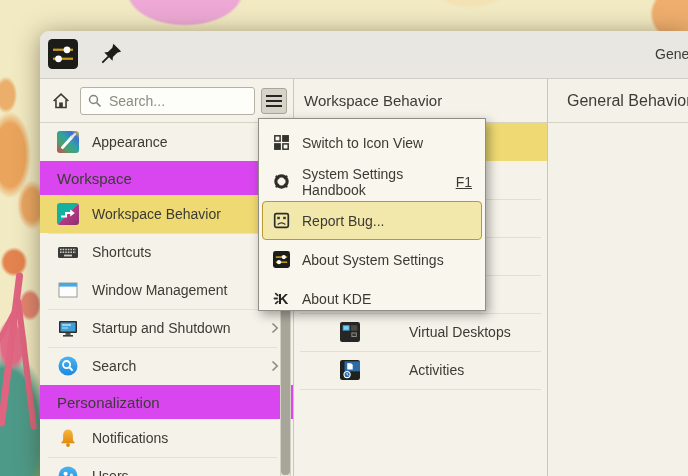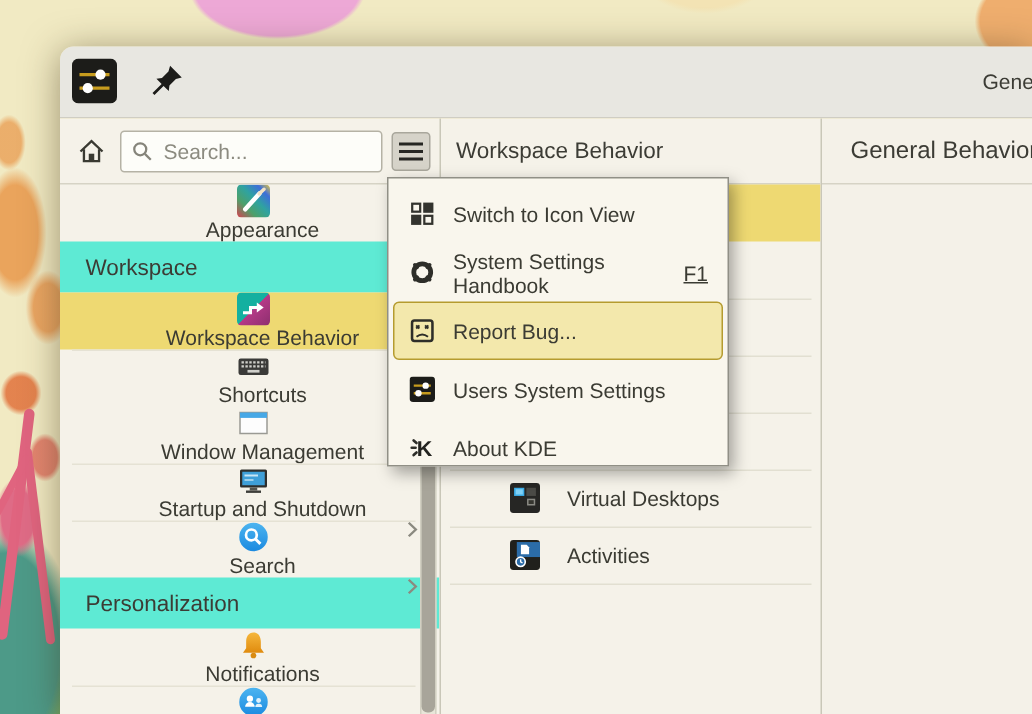--- a/index.html
+++ b/index.html
@@ -51,41 +51,41 @@
   .searchwrap{position:relative;flex:1;margin:0 6px;}
   .searchwrap input{width:100%;height:28px;box-sizing:border-box;
      background:#fdfdf9;border:1px solid #b5b2a5;border-radius:3px;
      padding:0 6px 0 28px;font-family:"Liberation Sans",sans-serif;
      font-size:14px;color:#15803d;outline:none;}
   .searchwrap input::placeholder{color:#8c8b80;}
   .searchglyph{position:absolute;left:7px;top:6px;width:16px;height:16px;pointer-events:none;}
   
   .nav{position:absolute;top:44px;left:0;right:0;bottom:0;overflow:hidden;}
   .nav-item{height:38px;display:flex;align-items:center;padding-left:17px;
-            position:relative;font-size:14px;flex-direction:column;}
+            position:relative;font-size:14px;}
   .nav-item .icn{width:22px;height:22px;margin-right:13px;flex:none;}
   .nav-item.sep::before{content:"";position:absolute;top:0;left:8px;right:16px;
             height:1px;background:#e5e2d4;}
   .nav-item.selected{background:#eed972;}
   .nav-section{height:34px;display:flex;align-items:center;padding-left:17px;
-            background:#5eead4;font-size:15px;color:#3c3c35;}
+            background:#d946ef;font-size:15px;color:#3c3c35;}
   .chev{margin-left:auto;margin-right:14px;width:8px;height:12px;flex:none;}
   
   .scrollbar{position:absolute;top:44px;bottom:0;right:2px;width:11px;
              background:#e8e6d9;border-left:1px solid #d2d0c2;border-right:1px solid #d2d0c2;
              box-sizing:border-box;}
   .scrollbar .thumb{position:absolute;left:0;right:0;top:120px;bottom:1px;
              background:#a8a59a;border-radius:4px;}
   
   .colheader{height:44px;border-bottom:1px solid #d6d3c5;display:flex;
              align-items:center;font-size:15px;color:#3c3c35;padding-left:10px;
              box-sizing:border-box;white-space:nowrap;}
   .colheader.big{font-size:16px;padding-left:19px;}
   .mid-item{height:38px;display:flex;align-items:center;padding-left:46px;
-            position:relative;font-size:14px;}
+            position:relative;font-size:14px;gap:31px;}
   .mid-item .icn{width:20px;height:20px;margin-right:18px;flex:none;}
   .mid-item.sep::before{content:"";position:absolute;top:0;left:6px;right:6px;
             height:1px;background:#e2dfd1;}
   .mid-item.selected{background:#eed972;}
   .mid-item.spacer{height:38px;}
   
   .menu{position:absolute;left:218px;top:87px;width:228px;height:193px;
         background:#f9f6ed;border:1px solid #908f86;z-index:40;
         box-shadow:3px 4px 10px rgba(0,0,0,.35);padding:4px 0;box-sizing:border-box;}
   .menu-item{height:37px;margin:0 3px;padding:0 9px;display:flex;align-items:center;
@@ -400,21 +400,21 @@
       <div class="menu-item">
         <span class="micn">
           <svg viewBox="0 0 24 24" width="17" height="17">
             <rect width="24" height="24" rx="3.5" fill="#1c1c19"></rect>
             <line x1="4" y1="8.6" x2="20" y2="8.6" stroke="#c79c1e" stroke-width="2.2"></line>
             <circle cx="15.2" cy="8.6" r="3" fill="#ffffff"></circle>
             <line x1="4" y1="15.8" x2="20" y2="15.8" stroke="#c79c1e" stroke-width="2.2"></line>
             <circle cx="8.4" cy="15.8" r="3" fill="#ffffff"></circle>
           </svg>
         </span>
-        <span class="mlbl">Users System Settings</span>
+        <span class="mlbl">About System Settings</span>
       </div>
 
       <div class="menu-item">
         <span class="micn">
           <svg viewBox="0 0 16 16" width="17" height="17">
             <g stroke="#2e2e29" stroke-width="1.7" stroke-linecap="round">
               <line x1="2.6" y1="3.4" x2="4.4" y2="5"></line>
               <line x1="1.4" y1="8" x2="3.8" y2="8"></line>
               <line x1="2.6" y1="12.6" x2="4.4" y2="11"></line>
             </g>

